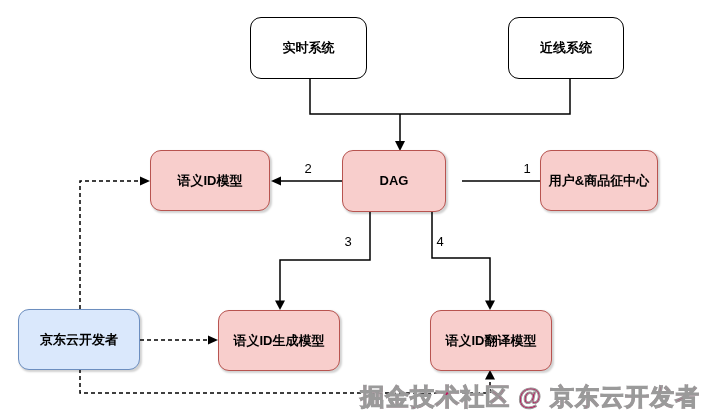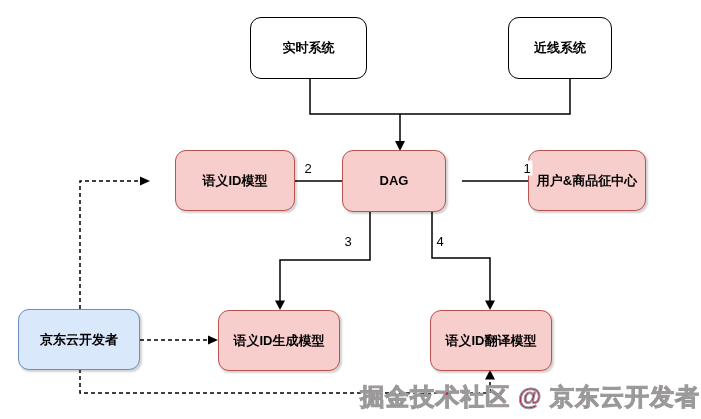--- a/index.html
+++ b/index.html
@@ -69,33 +69,33 @@
     <polygon class="arrowhead" points="218,340 208,335.5 208,344.5"></polygon>
 
     <path class="edge dashed" d="M80 369 V393 H490 V378"></path>
     <polygon class="arrowhead" points="490,370 485,379.5 495,379.5"></polygon>
   </svg>
 
   <div class="node white" style="left:250px;top:17px;width:117px;height:62px;">
     <span>实时系统</span>
   </div>
 
-  <div class="node white" style="left:508px;top:17px;width:104px;height:62px;">
+  <div class="node white" style="left:508px;top:17px;width:116px;height:62px;">
     <span>近线系统</span>
   </div>
 
-  <div class="node pink" style="left:150px;top:150px;width:120px;height:61px;margin-left:25px;">
+  <div class="node pink" style="left:150px;top:150px;width:120px;height:61px;">
     <span>语义ID模型</span>
   </div>
 
   <div class="node pink" style="left:342px;top:150px;width:104px;height:62px;">
     <span>DAG</span>
   </div>
 
-  <div class="node pink" style="left:528px;top:150px;width:118px;height:61px;">
+  <div class="node pink" style="left:540px;top:150px;width:118px;height:61px;">
     <span>用户&amp;商品征中心</span>
   </div>
 
   <div class="node blue" style="left:18px;top:309px;width:122px;height:61px;">
     <span>京东云开发者</span>
   </div>
 
   <div class="node pink" style="left:430px;top:310px;width:122px;height:61px;">
     <span>语义ID翻译模型</span>
   </div>

